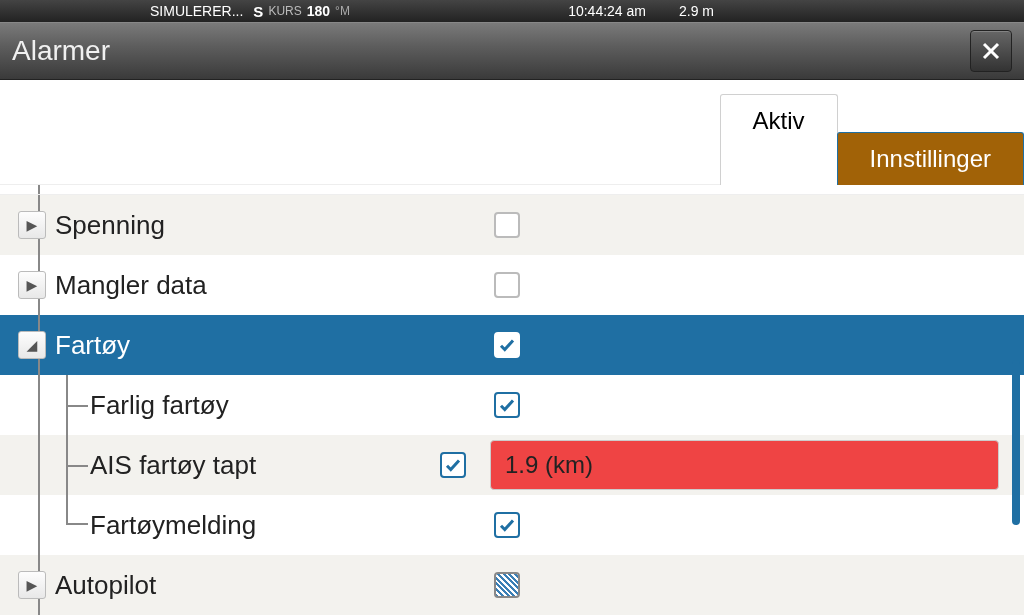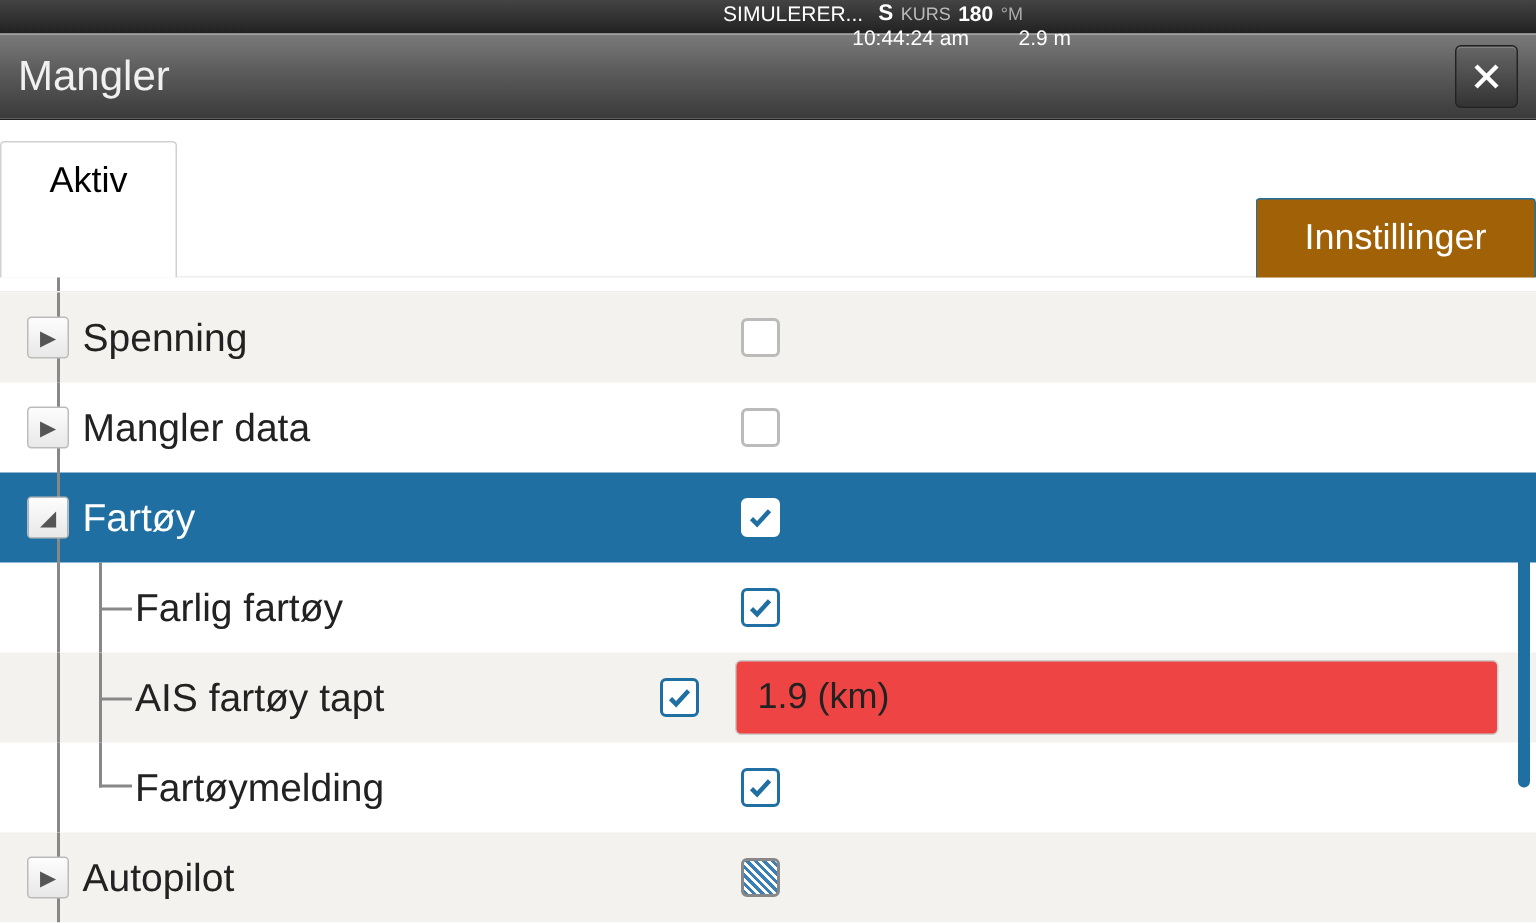--- a/index.html
+++ b/index.html
@@ -15,21 +15,20 @@
       overflow: hidden;
     }
     .status-bar {
       height: 22px;
       background: linear-gradient(to bottom, #444, #222);
       color: #ddd;
       display: flex;
       align-items: center;
       font-size: 14px;
       padding: 0 10px;
-      flex-direction: column;
     }
     .status-left {
       margin-left: 140px;
       display: flex;
       align-items: center;
       gap: 10px;
     }
     .status-sim {
       color: #fff;
       font-weight: 500;
@@ -96,21 +95,21 @@
       width: 24px;
       height: 24px;
     }
     .content {
       background: #fff;
       height: calc(615px - 80px);
       position: relative;
     }
     .tabs {
       display: flex;
-      justify-content: space-between;
+      justify-content: flex-end;
       padding-top: 14px;
       gap: 0;
     }
     .tab {
       padding: 12px 32px;
       font-size: 24px;
       border: 1px solid #d0d0d0;
       background: #fff;
       cursor: pointer;
       border-bottom: none;
@@ -311,21 +310,21 @@
       <span class="status-kurs-unit">°M</span>
     </span>
   </div>
   <div class="status-right">
     <span>10:44:24 am</span>
     <span>2.9 m</span>
   </div>
 </div>
 
 <div class="title-bar">
-  <span class="title-text">Mangler</span>
+  <span class="title-text">Alarmer</span>
   <div class="close-btn">
     <svg viewBox="0 0 24 24" fill="none" stroke="#fff" stroke-width="3">
       <line x1="5" y1="5" x2="19" y2="19"></line>
       <line x1="19" y1="5" x2="5" y2="19"></line>
     </svg>
   </div>
 </div>
 
 <div class="content">
   <div class="tabs">

